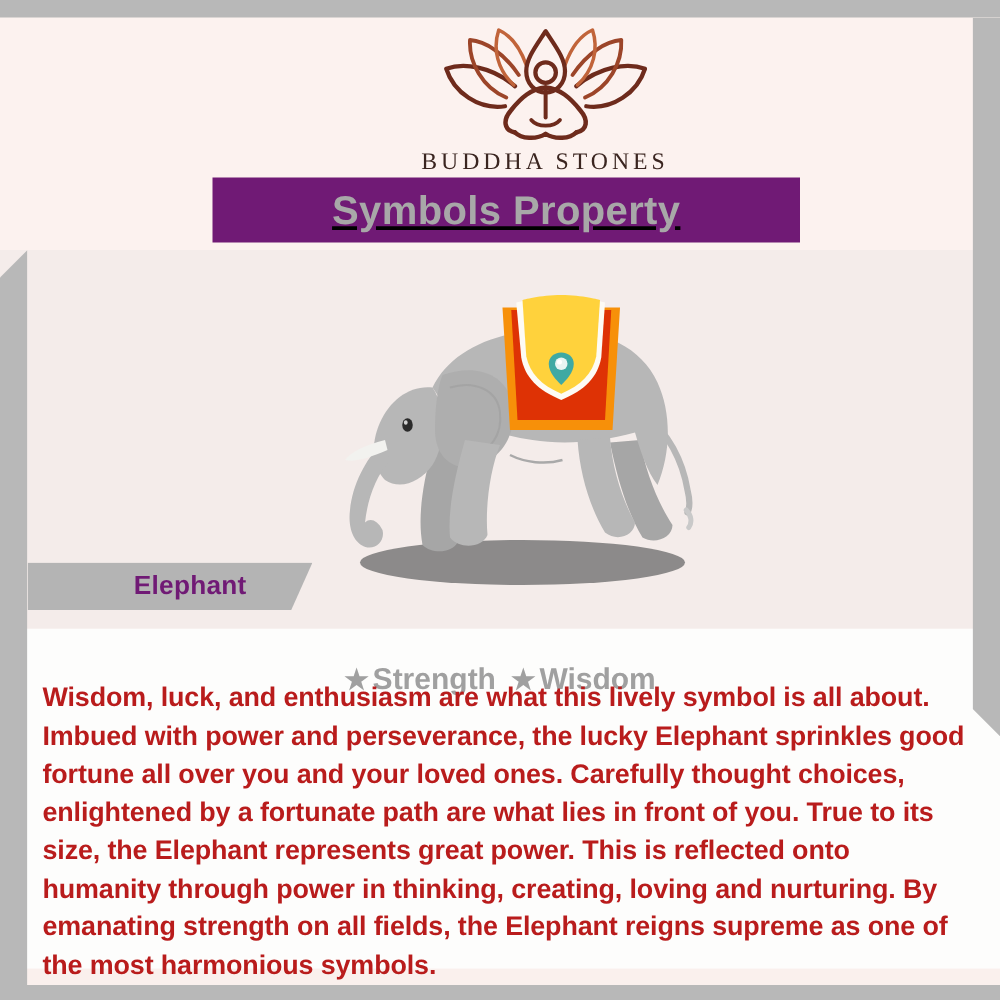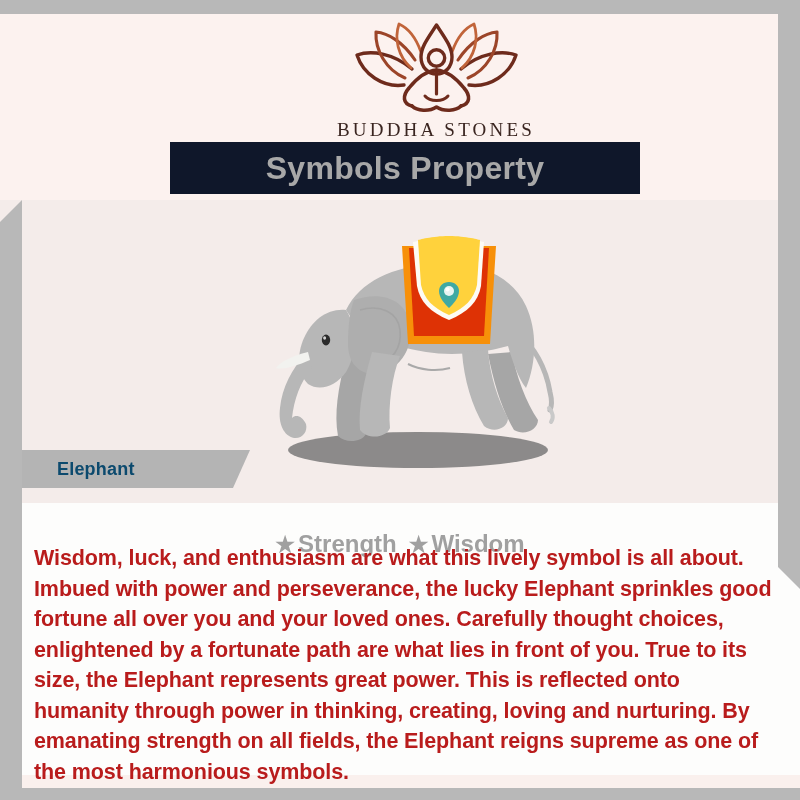--- a/index.html
+++ b/index.html
@@ -95,24 +95,25 @@
     letter-spacing: 3.2px;
     color: #3a2520;
     font-weight: 400;
   }
 
   
   .title-band {
     position: absolute;
     left: 170px; top: 142px;
     width: 470px; height: 52px;
-    background: #0f172a;
+    background: #701a75;
     display: flex;
     align-items: center;
     justify-content: center;
+    text-decoration: underline;
   }
   .title-text {
     font-size: 32px;
     font-weight: bold;
     color: #a8a8a8;
     letter-spacing: 0.3px;
   }
 
   
   .illus {
@@ -126,24 +127,24 @@
   .name-ribbon {
     position: absolute;
     left: 22px; top: 450px;
     width: 228px; height: 38px;
     background: #b4b4b4;
     clip-path: polygon(0 0, 100% 0, calc(100% - 17px) 100%, 0 100%);
     display: flex;
     align-items: center;
   }
   .name-text {
-    color: #0c4a6e;
-    font-size: 18px;
-    font-weight: bold;
-    margin-left: 35px;
+    color: #701a75;
+    font-size: 21px;
+    font-weight: bold;
+    margin-left: 85px;
     letter-spacing: 0.2px;
   }
 
   
   .attrs {
     position: absolute;
     left: 0; top: 514px;
     width: 800px;
     text-align: center;
     color: #a0a0a0;

